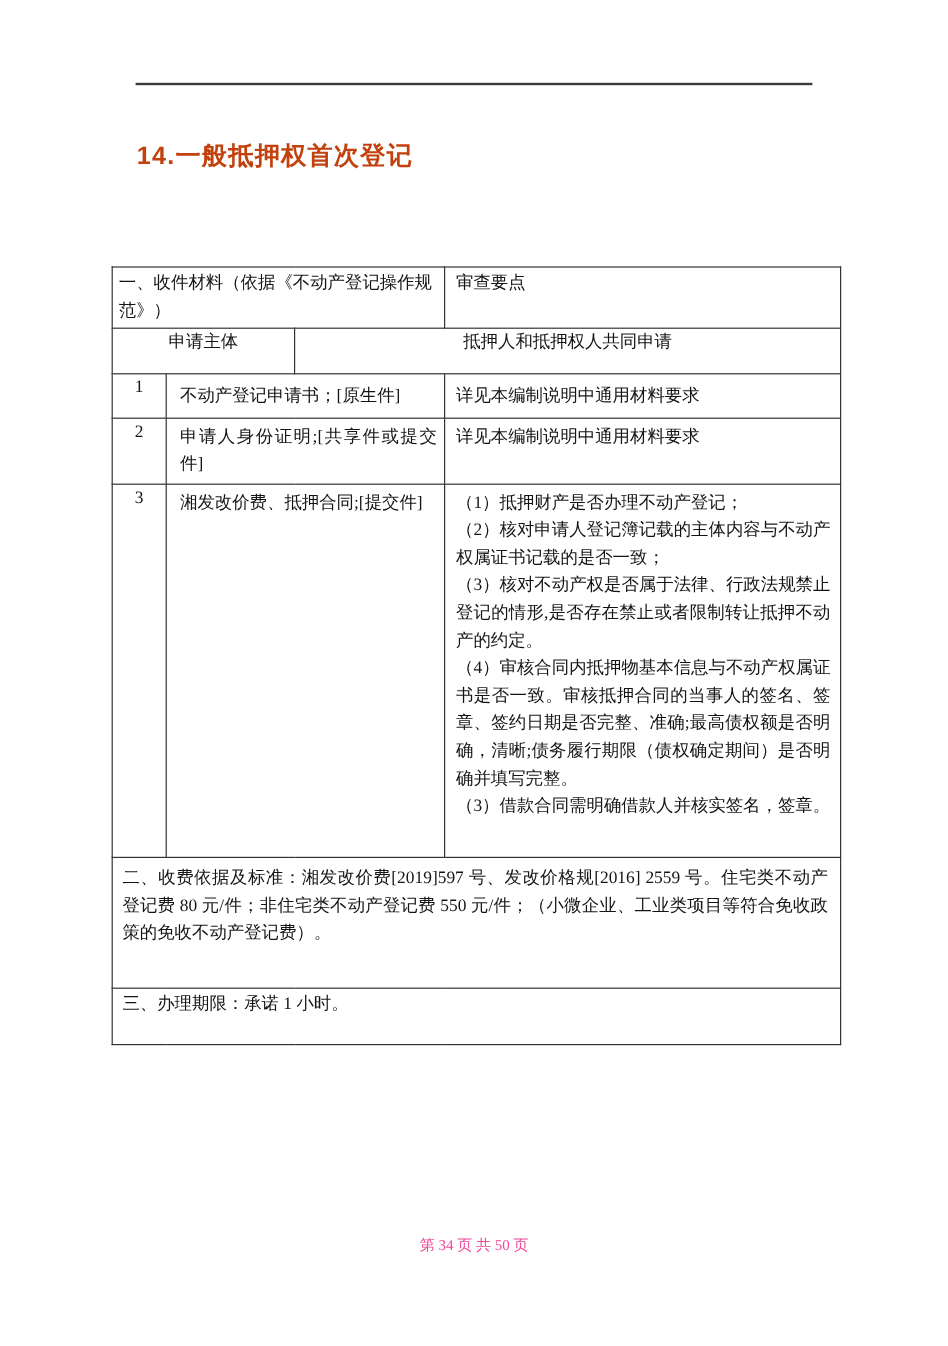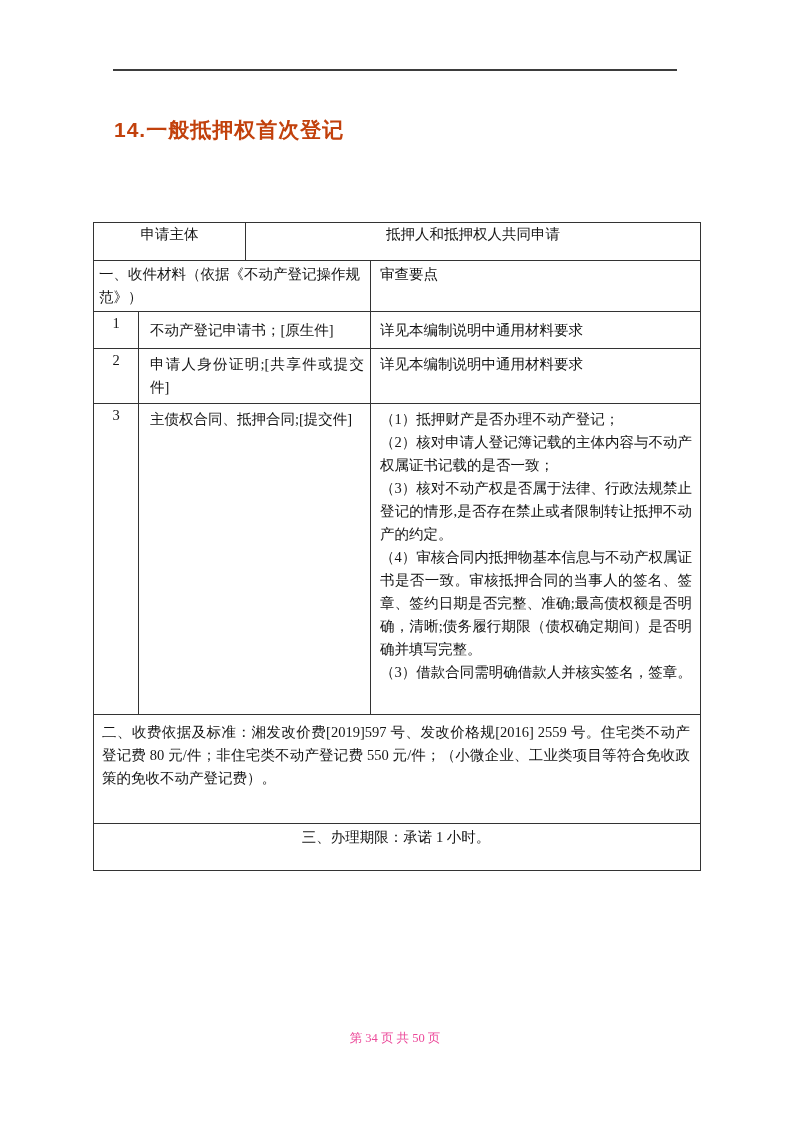--- a/index.html
+++ b/index.html
@@ -68,58 +68,58 @@
 <h1 class="doc-title">14.一般抵押权首次登记</h1>
 
 <table class="doc">
   <colgroup>
     <col style="width:45px">
     <col style="width:107px">
     <col style="width:125px">
     <col style="width:330px">
   </colgroup>
   <tbody>
+    <tr style="height:48px;">
+      <td colspan="3" class="section-head-left">一、收件材料（依据《不动产登记操作规范》）</td>
+      <td class="section-head-right">审查要点</td>
+    </tr>
+
     <tr style="height:38px;">
       <td colspan="2" class="center-cell">申请主体</td>
       <td colspan="2" class="center-cell">抵押人和抵押权人共同申请</td>
-    </tr>
-
-    <tr style="height:48px;">
-      <td colspan="3" class="section-head-left">一、收件材料（依据《不动产登记操作规范》）</td>
-      <td class="section-head-right">审查要点</td>
     </tr>
 
     <tr style="height:37px;">
       <td class="num-cell">1</td>
       <td colspan="2" class="material-cell" style="vertical-align:middle;">不动产登记申请书；[原生件]</td>
       <td class="review-cell" style="vertical-align:middle;">详见本编制说明中通用材料要求</td>
     </tr>
 
     <tr style="height:51px;">
       <td class="num-cell">2</td>
       <td colspan="2" class="material-cell">申请人身份证明;[共享件或提交件]</td>
       <td class="review-cell">详见本编制说明中通用材料要求</td>
     </tr>
 
     <tr style="height:311px;">
       <td class="num-cell">3</td>
-      <td colspan="2" class="material-cell">主债权合同、抵押合同;[提交件]</td>
+      <td colspan="2" class="material-cell">湘发改价费、抵押合同;[提交件]</td>
       <td class="review-cell">
         <p>（1）抵押财产是否办理不动产登记；</p>
         <p>（2）核对申请人登记簿记载的主体内容与不动产权属证书记载的是否一致；</p>
         <p>（3）核对不动产权是否属于法律、行政法规禁止登记的情形,是否存在禁止或者限制转让抵押不动产的约定。</p>
         <p>（4）审核合同内抵押物基本信息与不动产权属证书是否一致。审核抵押合同的当事人的签名、签章、签约日期是否完整、准确;最高债权额是否明确，清晰;债务履行期限（债权确定期间）是否明确并填写完整。</p>
         <p>（3）借款合同需明确借款人并核实签名，签章。</p>
       </td>
     </tr>
 
 
     <tr style="height:109px;">
       <td colspan="4" class="fee-cell">二、收费依据及标准：湘发改价费[2019]597 号、发改价格规[2016] 2559 号。住宅类不动产登记费 80 元/件；非住宅类不动产登记费 550 元/件；（小微企业、工业类项目等符合免收政策的免收不动产登记费）。</td>
     </tr>
 
-    <tr style="height:47px;text-align:center;">
+    <tr style="height:47px;">
       <td colspan="4" class="period-cell">三、办理期限：承诺 1 小时。</td>
     </tr>
   </tbody>
 </table>
 
 <div class="page-footer">第 34 页 共 50 页</div>
 
 </body></html>

